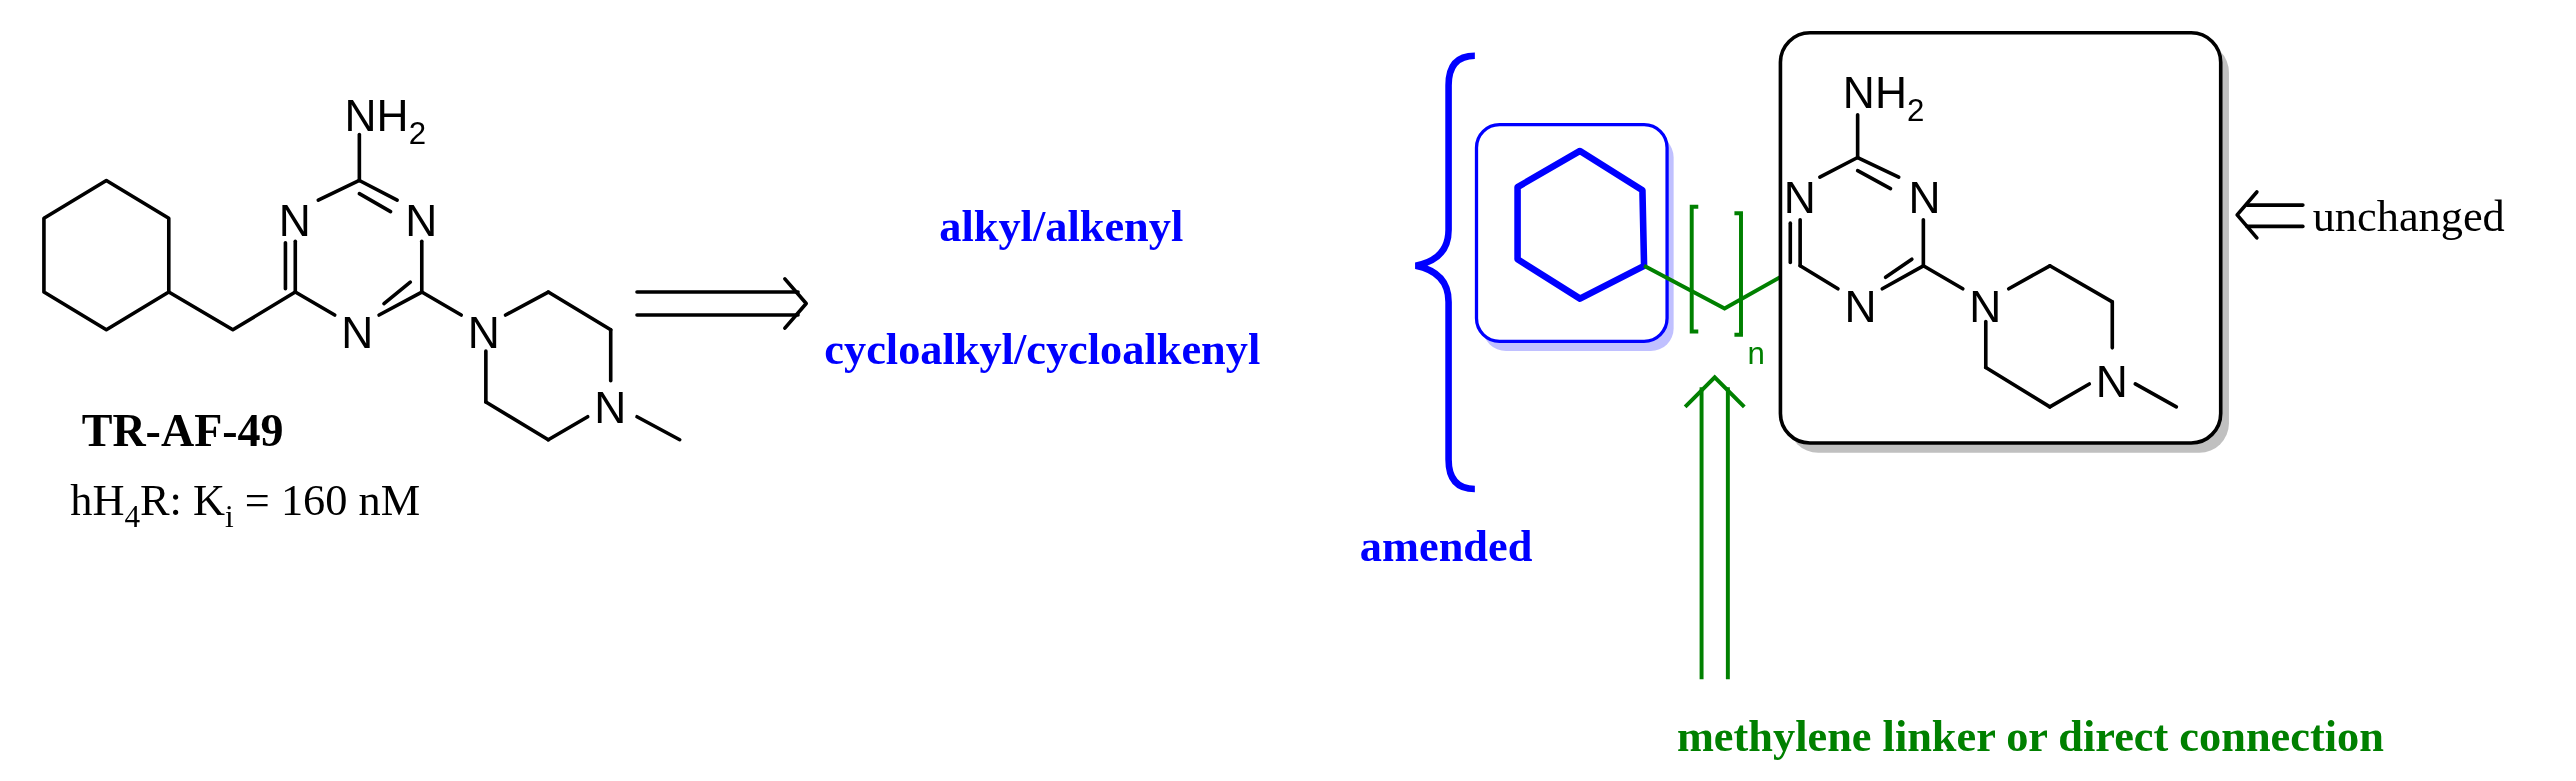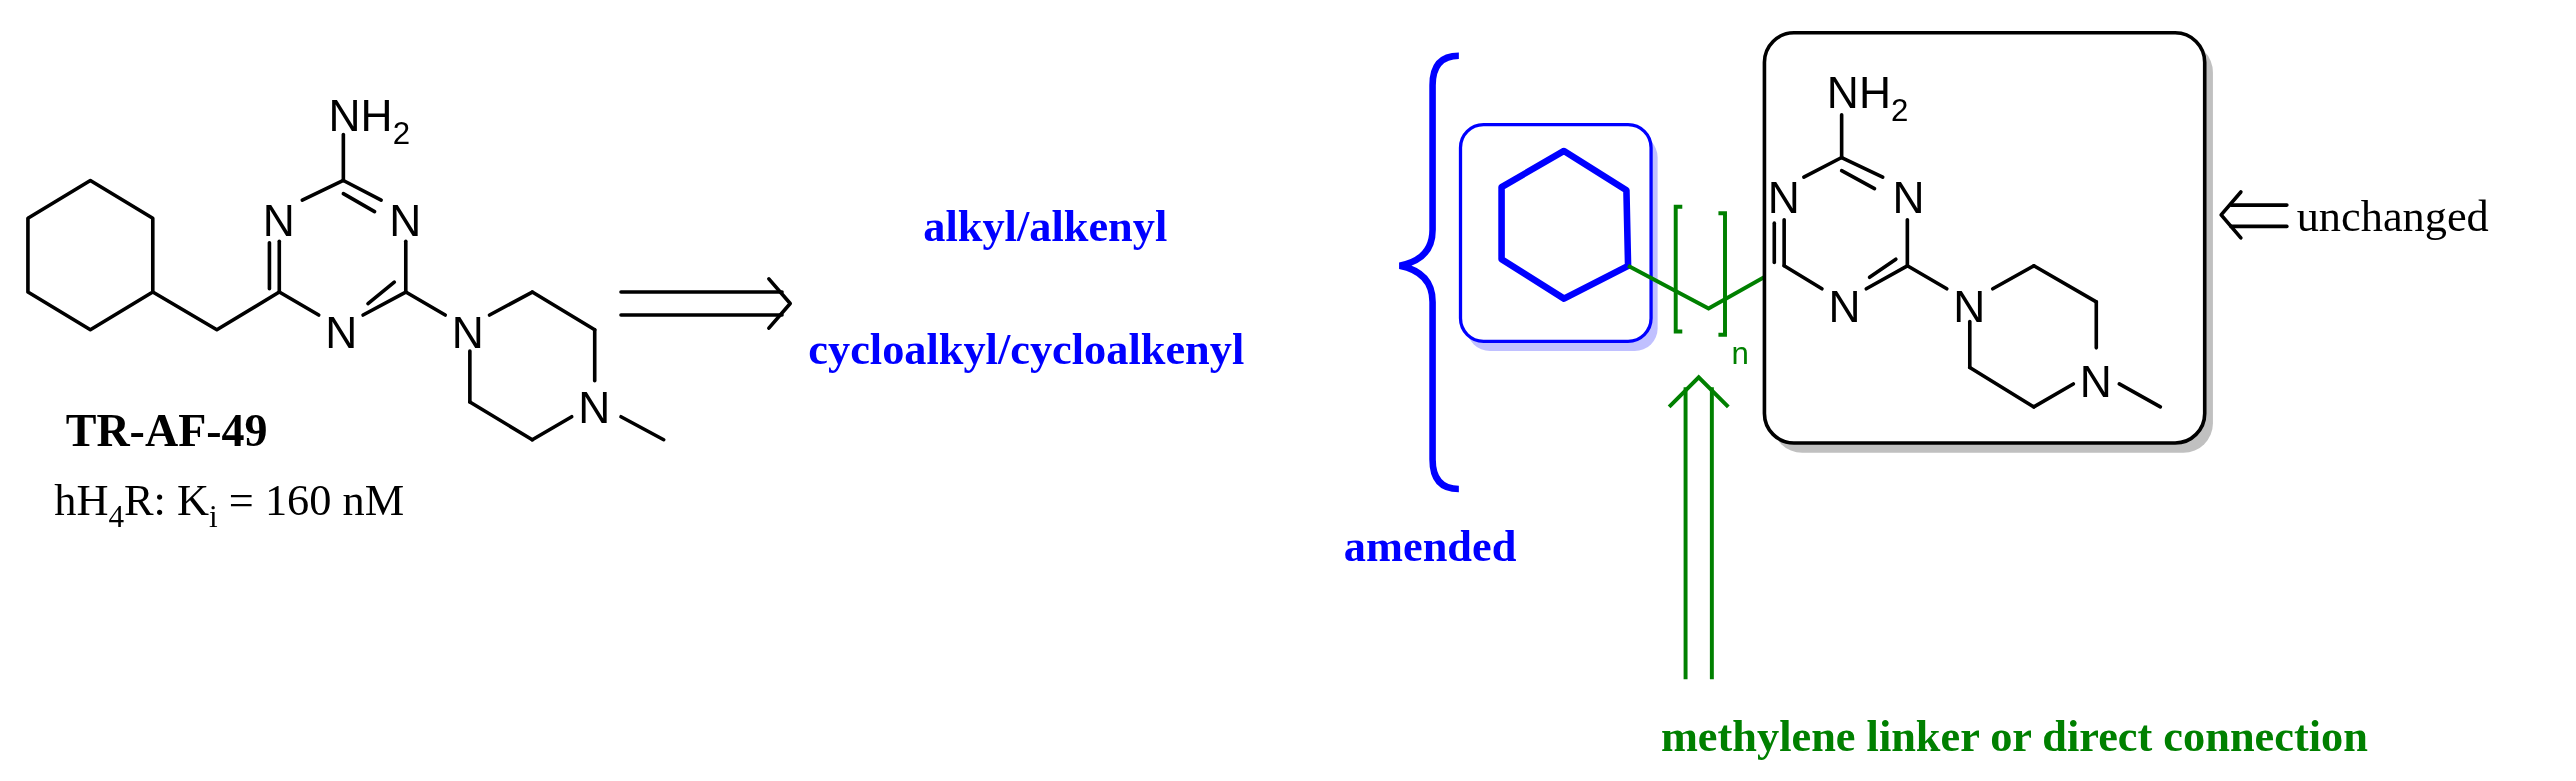--- a/index.html
+++ b/index.html
@@ -1,17 +1,17 @@
 <!DOCTYPE html>
 <html style="font-size:11px"><head>
 <meta charset="utf-8">
 <style>
   html,body{margin:0;padding:0;background:#ffffff;}
   body{width:2576px;height:781px;overflow:hidden;}
-  #canvas{position:absolute;left:0;top:0;width:2081px;height:781px;}
+  #canvas{position:absolute;left:16px;top:0;width:2081px;height:781px;}
   svg{display:block;}
   .bond{stroke:#000;stroke-width:2.2;fill:none;stroke-linecap:round;stroke-linejoin:round;}
   .bond-blue{stroke:#0000ff;stroke-width:4;fill:none;stroke-linejoin:round;}
   .bond-green{stroke:#008000;stroke-width:2.4;fill:none;}
   .atom{font-family:"Liberation Sans",sans-serif;font-size:27px;fill:#000;}
   .sub{font-family:"Liberation Sans",sans-serif;font-size:19px;fill:#000;}
   .lbl-bold{font-family:"Liberation Serif",serif;font-weight:bold;font-size:28px;fill:#000;}
   .lbl{font-family:"Liberation Serif",serif;font-size:27px;fill:#000;}
   .blue-text{font-family:"Liberation Serif",serif;font-weight:bold;font-size:27px;fill:#0000ff;}
   .green-text{font-family:"Liberation Serif",serif;font-weight:bold;font-size:27px;fill:#008000;}

